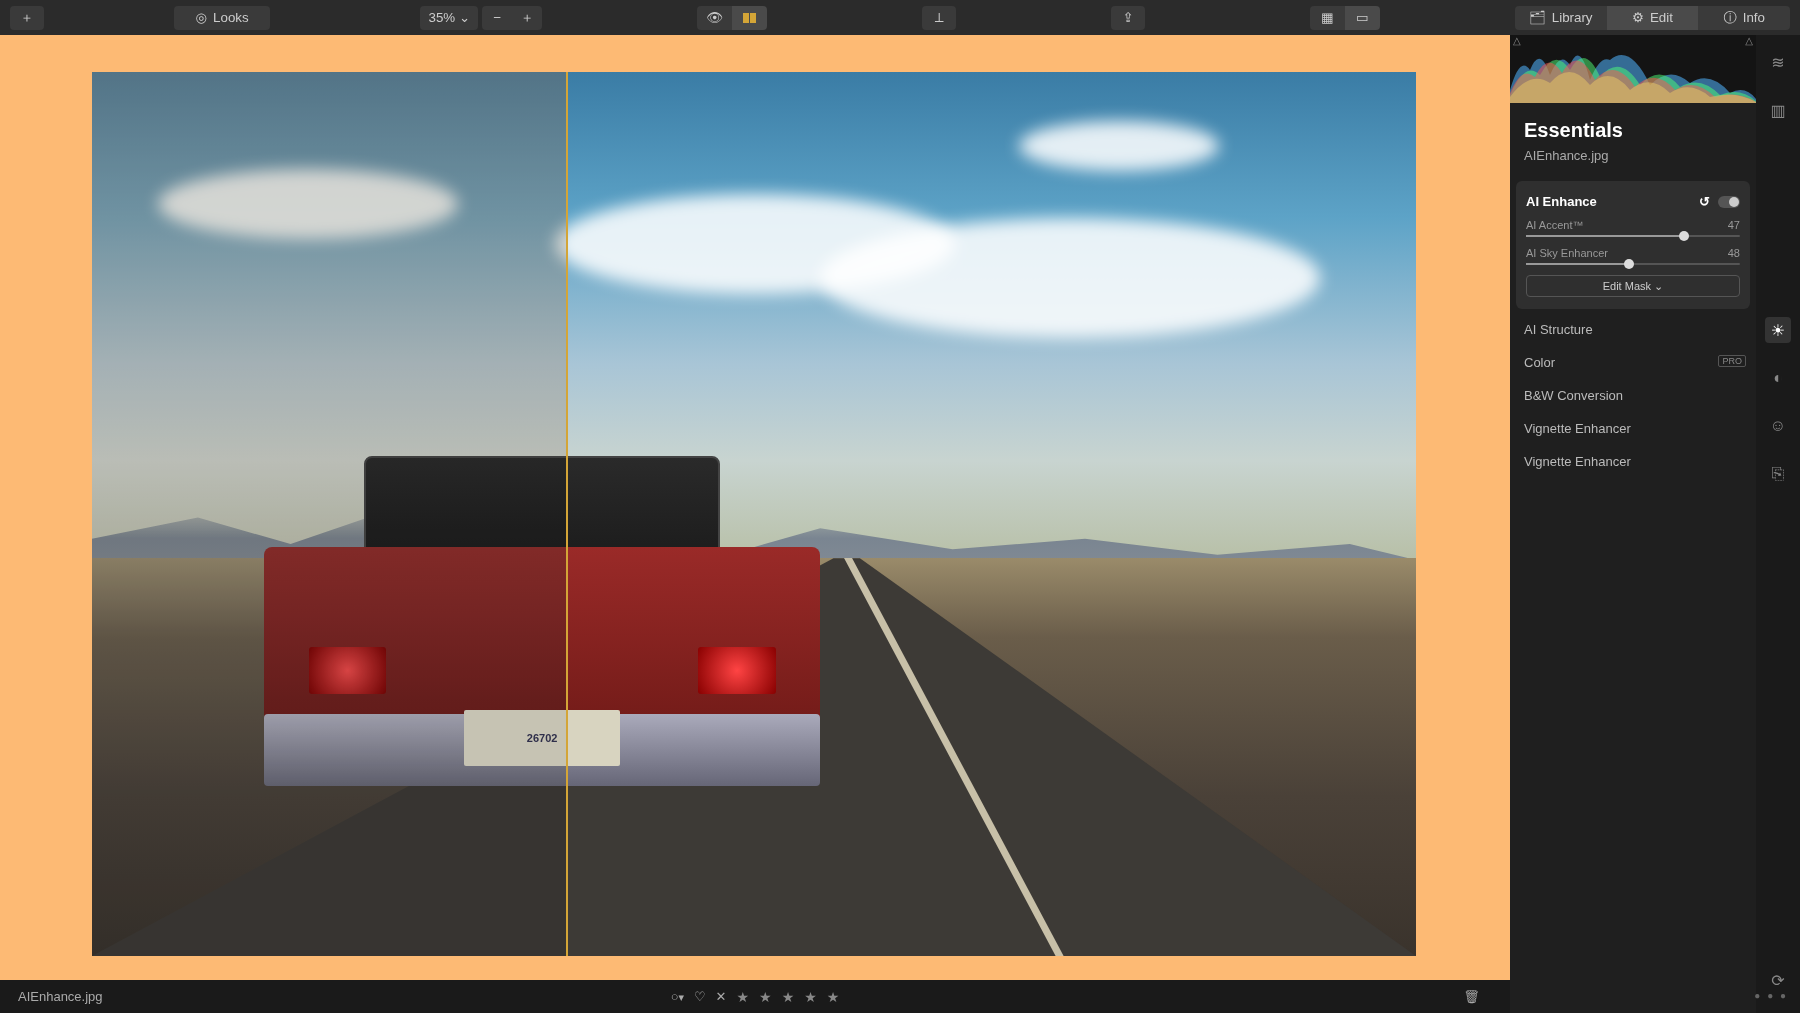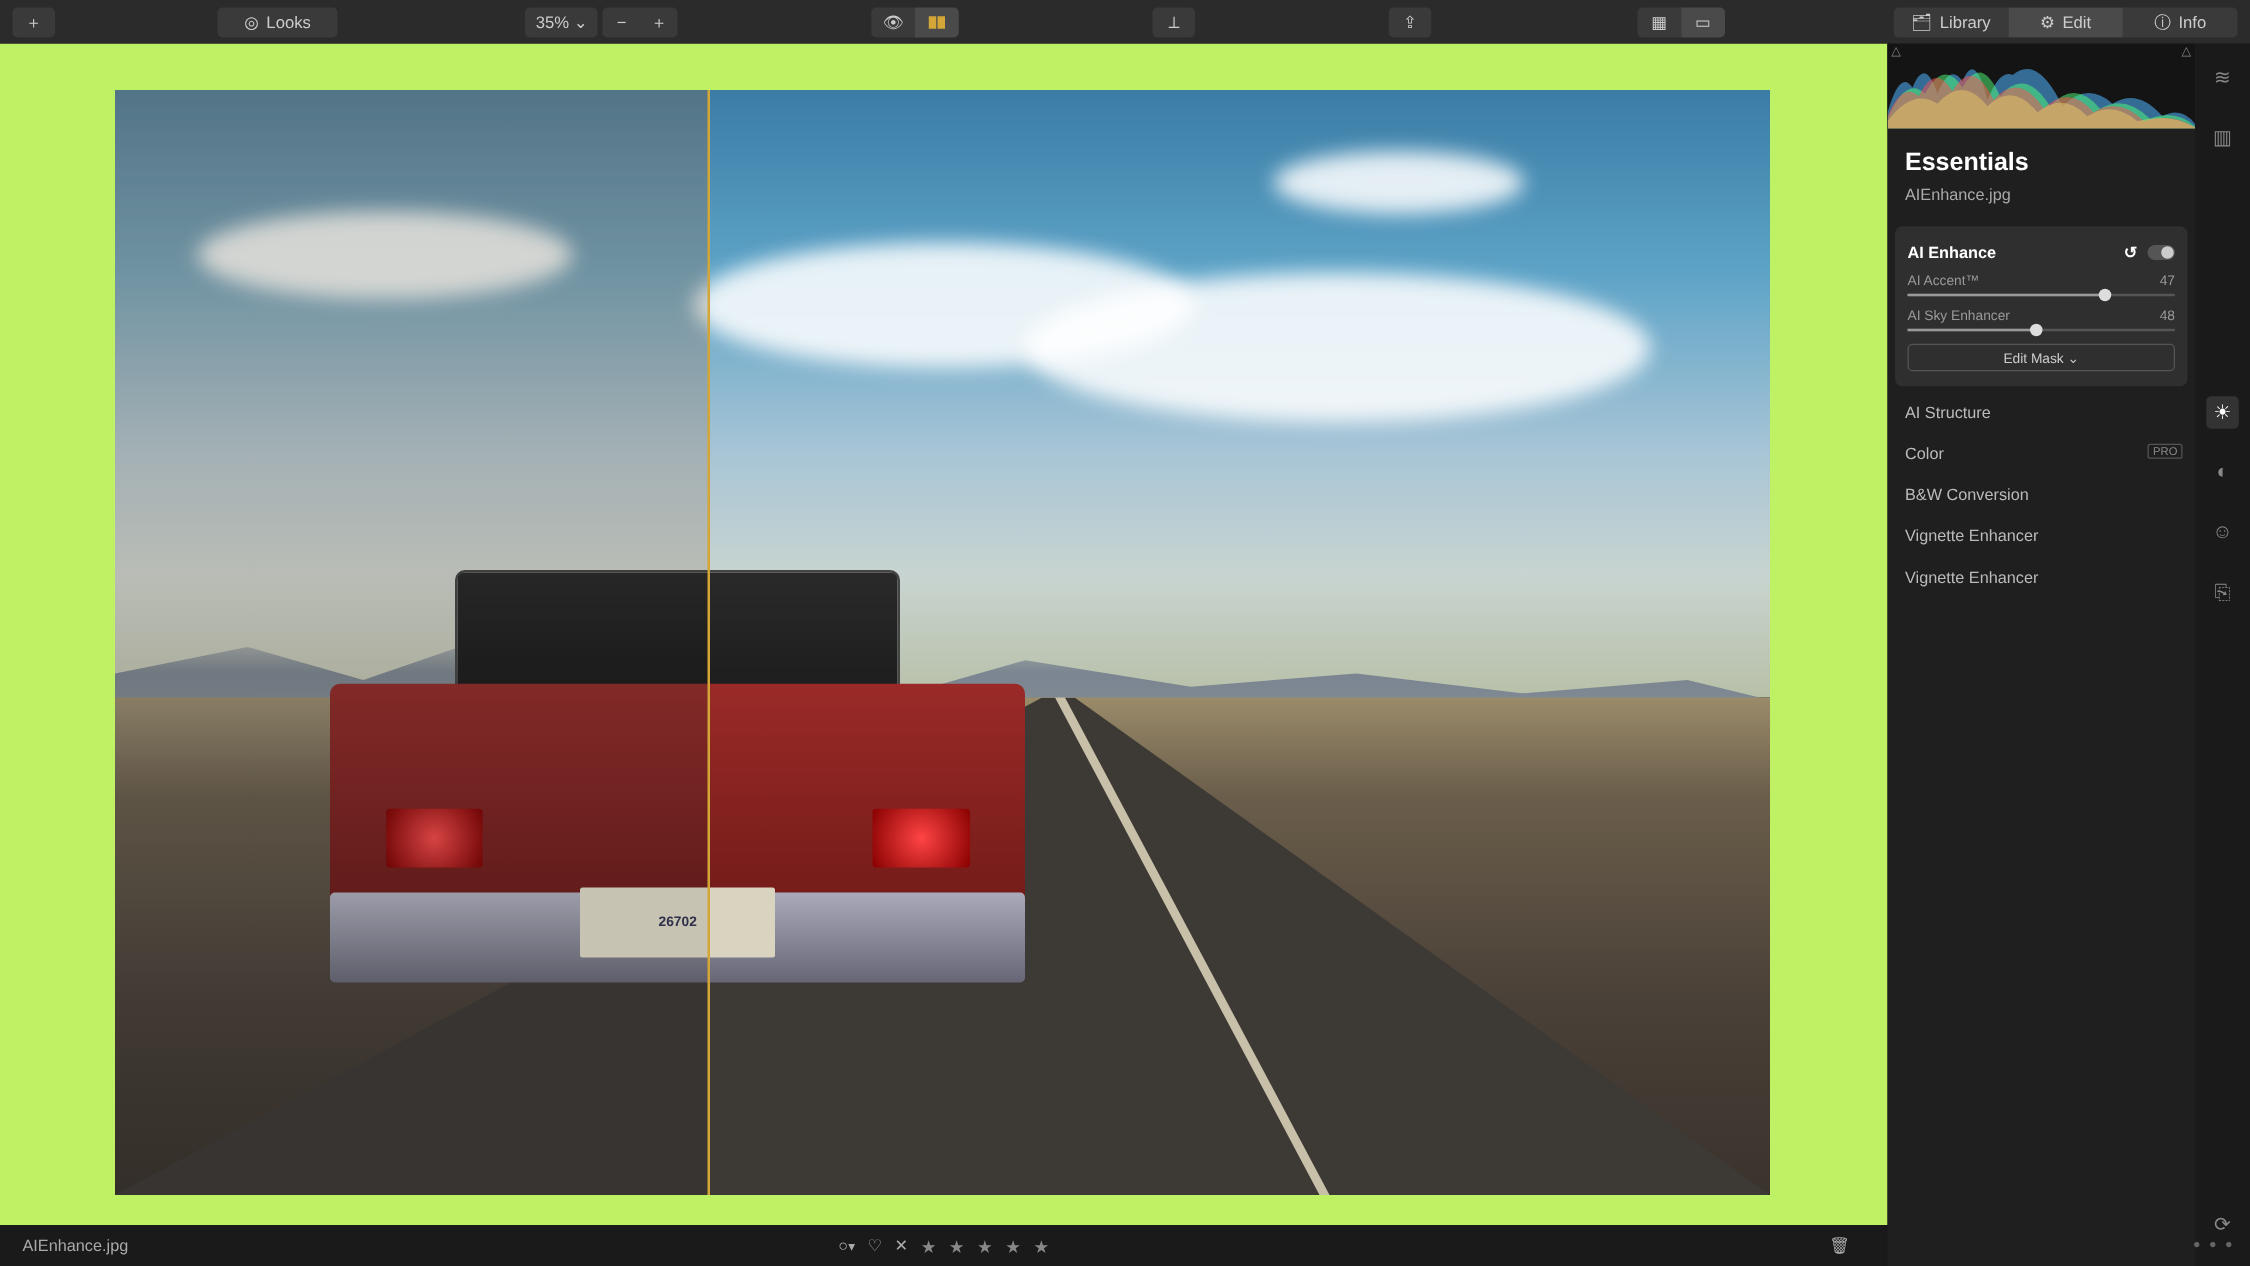--- a/index.html
+++ b/index.html
@@ -31,21 +31,21 @@
 .tb-modes .tb-btn { width:95px; border-radius:0; background:transparent; gap:6px; }
 .tb-modes .tb-btn.active { background:#4a4a4a; }
 .ico { display:inline-block; }
 
 
 .cmp-labels { position:absolute; top:38px; width:100%; display:flex; pointer-events:none; font-size:12px; color:#bbb; }
 .cmp-labels .before { position:absolute; left:528px; }
 .cmp-labels .after { position:absolute; left:588px; }
 
 
-.canvas-wrap { position:absolute; top:35px; left:0; width:1510px; height:945px; background:#bef264; }
+.canvas-wrap { position:absolute; top:35px; left:0; width:1510px; height:945px; background:#fdba74; }
 .canvas { position:absolute; left:92px; top:37px; width:1324px; height:884px; background:#111; overflow:hidden; }
 .photo { width:100%; height:100%; position:relative; }
 .sky { position:absolute; inset:0; height:55%; background:linear-gradient(180deg,#3a7ca5 0%,#5da3c7 30%,#a8c5d6 60%,#c8d4d0 80%,#b8c0a8 100%); }
 .sky.before { filter:sepia(.15) brightness(.92) contrast(.85) saturate(.8); }
 .cloud { position:absolute; background:rgba(255,255,255,.85); border-radius:50%; filter:blur(8px); }
 .c1 { width:300px; height:70px; top:20%; left:5%; }
 .c2 { width:400px; height:100px; top:25%; left:35%; }
 .c3 { width:500px; height:120px; top:30%; left:55%; }
 .c4 { width:200px; height:50px; top:10%; left:70%; }
 .mtn { position:absolute; top:48%; width:100%; height:12%; background:linear-gradient(180deg,transparent,#7a8591 40%,#8a9198); clip-path:polygon(0 40%,8% 20%,15% 45%,22% 15%,30% 50%,38% 25%,48% 55%,55% 30%,65% 50%,75% 40%,85% 55%,95% 45%,100% 60%,100% 100%,0 100%); }

